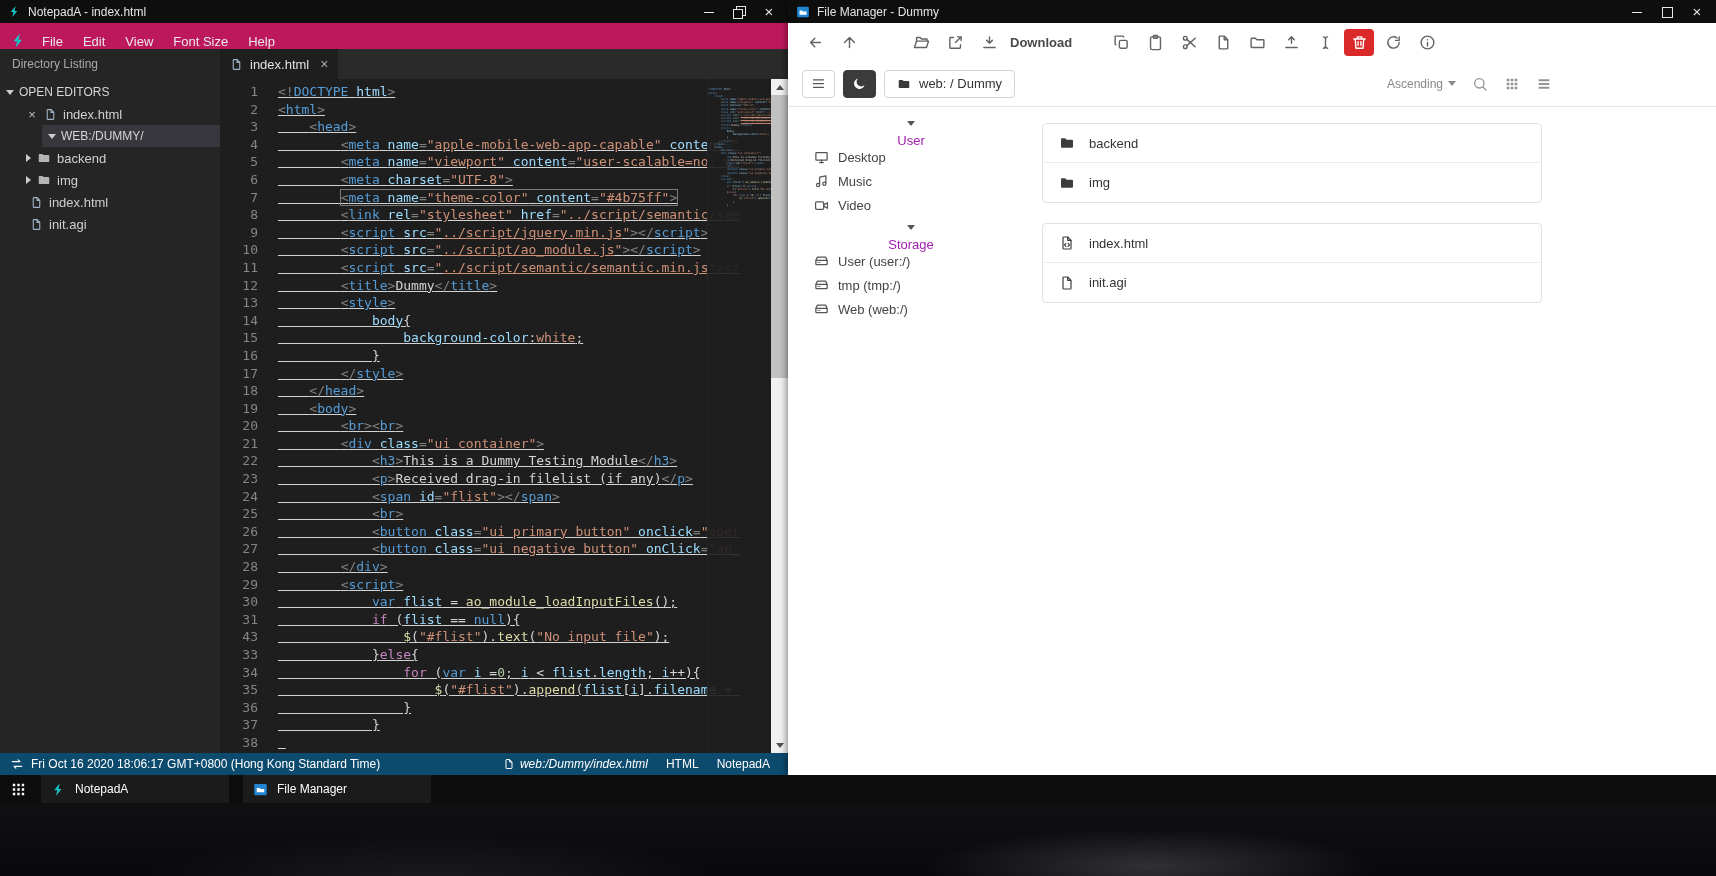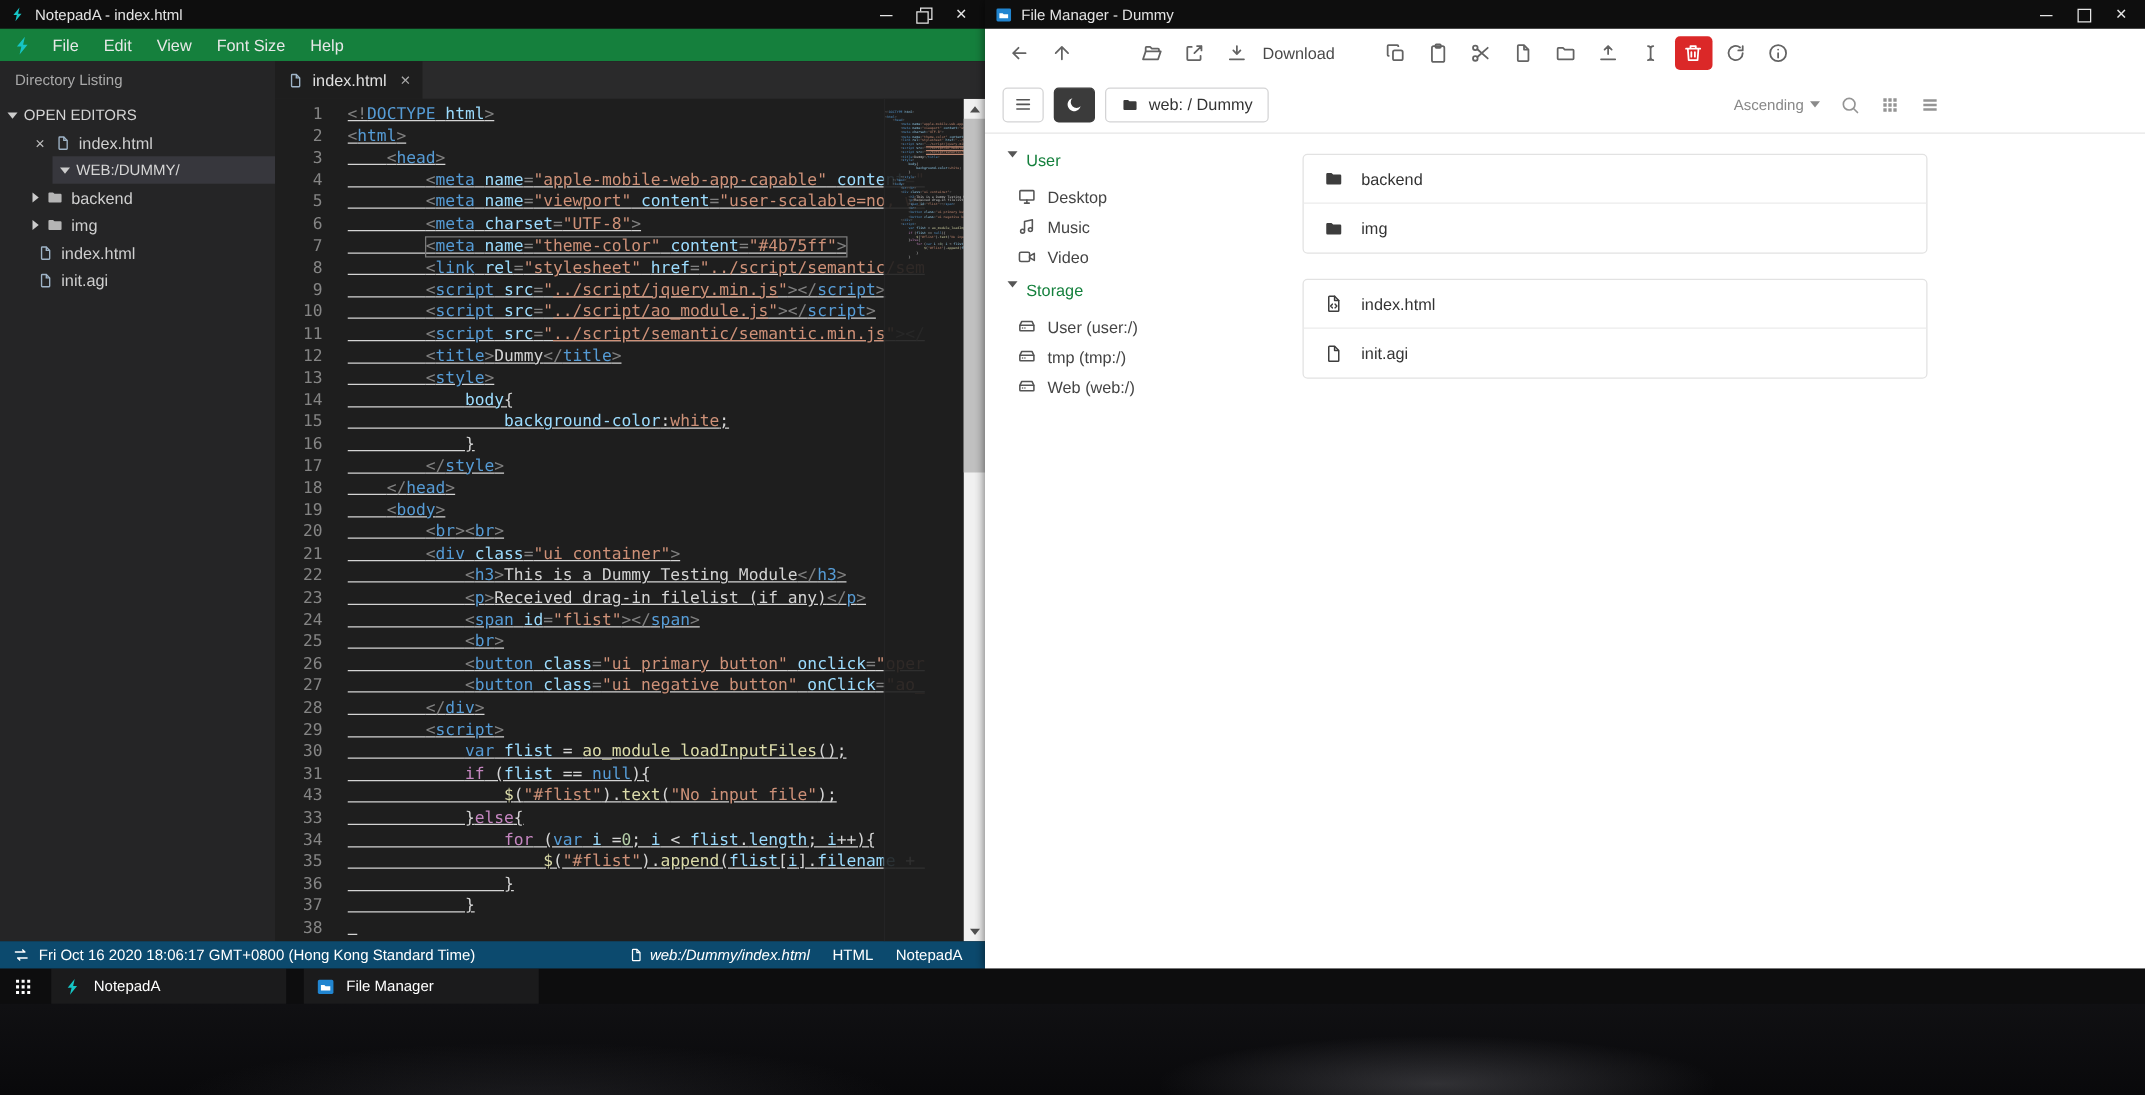--- a/index.html
+++ b/index.html
@@ -18,21 +18,21 @@
   .ctl.min::after{content:"";position:absolute;left:2px;right:2px;top:7px;height:1px;background:#e6e6e6;}
   .ctl.max::after{content:"";position:absolute;left:2px;top:2px;width:9px;height:9px;border:1px solid #e6e6e6;}
   .ctl.restore::before{content:"";position:absolute;left:4px;top:1px;width:8px;height:8px;border:1px solid #e6e6e6;}
   .ctl.restore::after{content:"";position:absolute;left:1px;top:4px;width:8px;height:8px;border:1px solid #e6e6e6;background:#0e0e0e;}
   .ctl.close-x{color:#e6e6e6;font-size:15px;line-height:14px;text-align:center;}
   .svg-ic{display:inline-flex;align-items:center;justify-content:center;}
   .svg-ic svg{display:block;}
 
   
   #np{left:0;width:788px;height:775px;background:#1e1e1e;}
-  .menubar{height:26px;background:#15803d;display:flex;align-items:center;color:#e8e8e8;
+  .menubar{height:26px;background:#be185d;display:flex;align-items:flex-end;color:#e8e8e8;
     font-size:13px;flex:0 0 auto;padding-left:6px;gap:2px;}
   .menu-item{padding:0 9px;cursor:pointer;}
   .np-body{flex:1;display:flex;min-height:0;}
   .np-sidebar{width:220px;background:#252526;color:#cccccc;flex:0 0 auto;overflow:hidden;}
   .exp-header{padding:8px 12px 10px;color:#a9a9a9;font-size:12px;}
   .section-row{display:flex;align-items:center;height:22px;font-size:12px;font-weight:normal;
     color:#d5d5d5;padding-left:6px;gap:5px;cursor:pointer;}
   .section-row.active{background:#37373d;margin-left:42px;}
   .tree-row{display:flex;align-items:center;height:22px;color:#cfcfcf;gap:6px;cursor:pointer;}
   .tree-row .x-icon{color:#bdbdbd;font-size:13px;width:12px;text-align:center;}
@@ -70,38 +70,38 @@
   .sb-file{display:flex;align-items:center;gap:5px;font-style:italic;}
 
   
   #fm{left:788px;width:928px;height:775px;background:#ffffff;color:#333;}
   .fm-toolbar{height:38px;display:flex;align-items:center;padding:0 12px;gap:4px;flex:0 0 auto;}
   .tbtn{width:30px;height:27px;border:none;background:transparent;border-radius:4px;color:#636363;
     display:flex;align-items:center;justify-content:center;cursor:pointer;}
   .tbtn svg{width:17px;height:17px;}
   .tbtn.danger{background:#db2828;color:#fff;}
   .tb-gap-lg{width:34px;} .tb-gap-sm{width:18px;}
-  .download-label{font-size:13px;font-weight:normal;color:#4a4a4a;margin:0 8px 0 2px;cursor:pointer;}
+  .download-label{font-size:13px;font-weight:bold;color:#4a4a4a;margin:0 8px 0 2px;cursor:pointer;}
   .fm-toolbar2{height:46px;display:flex;align-items:center;padding:0 14px;gap:8px;flex:0 0 auto;
     border-bottom:1px solid #e6e6e6;}
   .sq-btn{width:33px;height:28px;border:1px solid #d4d4d5;border-radius:4px;background:#fff;color:#555;
     display:flex;align-items:center;justify-content:center;cursor:pointer;}
   .sq-btn.dark{background:#3b3b3b;border-color:#3b3b3b;color:#fff;}
   .sq-btn svg{width:15px;height:15px;}
   .breadcrumb{height:28px;border:1px solid #d4d4d5;border-radius:4px;display:flex;align-items:center;
     gap:8px;padding:0 12px;font-size:13px;color:#333;cursor:pointer;}
   .toolbar2-right{margin-left:auto;margin-right:150px;display:flex;align-items:center;gap:16px;}
   .sort-label{display:flex;align-items:center;gap:5px;font-size:12px;color:#888;cursor:pointer;}
   .caret-dn-dk{width:0;height:0;border-left:4px solid transparent;border-right:4px solid transparent;border-top:5px solid #8a8a8a;}
   .t2-icon{color:#949494;cursor:pointer;display:inline-flex;}
   .t2-icon svg{width:16px;height:16px;}
   .fm-body{flex:1;display:flex;min-height:0;}
   .fm-sidebar{width:228px;flex:0 0 auto;padding:14px 0 0 18px;font-size:13px;color:#3a3a3a;}
   .fm-section{margin-bottom:8px;}
-  .fm-section-h{display:flex;align-items:flex-start;gap:7px;height:24px;cursor:pointer;color:#15803d;}
+  .fm-section-h{display:flex;align-items:center;gap:7px;height:24px;cursor:pointer;color:#a21caf;flex-direction:column;}
   .caret-dn-sb{width:0;height:0;border-left:4px solid transparent;border-right:4px solid transparent;border-top:5px solid #555;}
   .fm-item{display:flex;align-items:center;gap:9px;height:24px;padding-left:8px;color:#444;cursor:pointer;}
   .fm-item svg{width:15px;height:15px;color:#555;}
   .file-area{flex:1;padding:16px 0 0 26px;}
   .file-group{width:500px;border:1px solid #e2e2e2;border-radius:4px;background:#fff;margin-bottom:20px;}
   .file-row{height:39px;display:flex;align-items:center;gap:14px;padding:0 16px;font-size:13px;
     color:#333;border-bottom:1px solid #ececec;cursor:pointer;}
   .file-row:last-child{border-bottom:none;}
   .file-row svg{width:16px;height:16px;color:#3d3d3d;}
 

